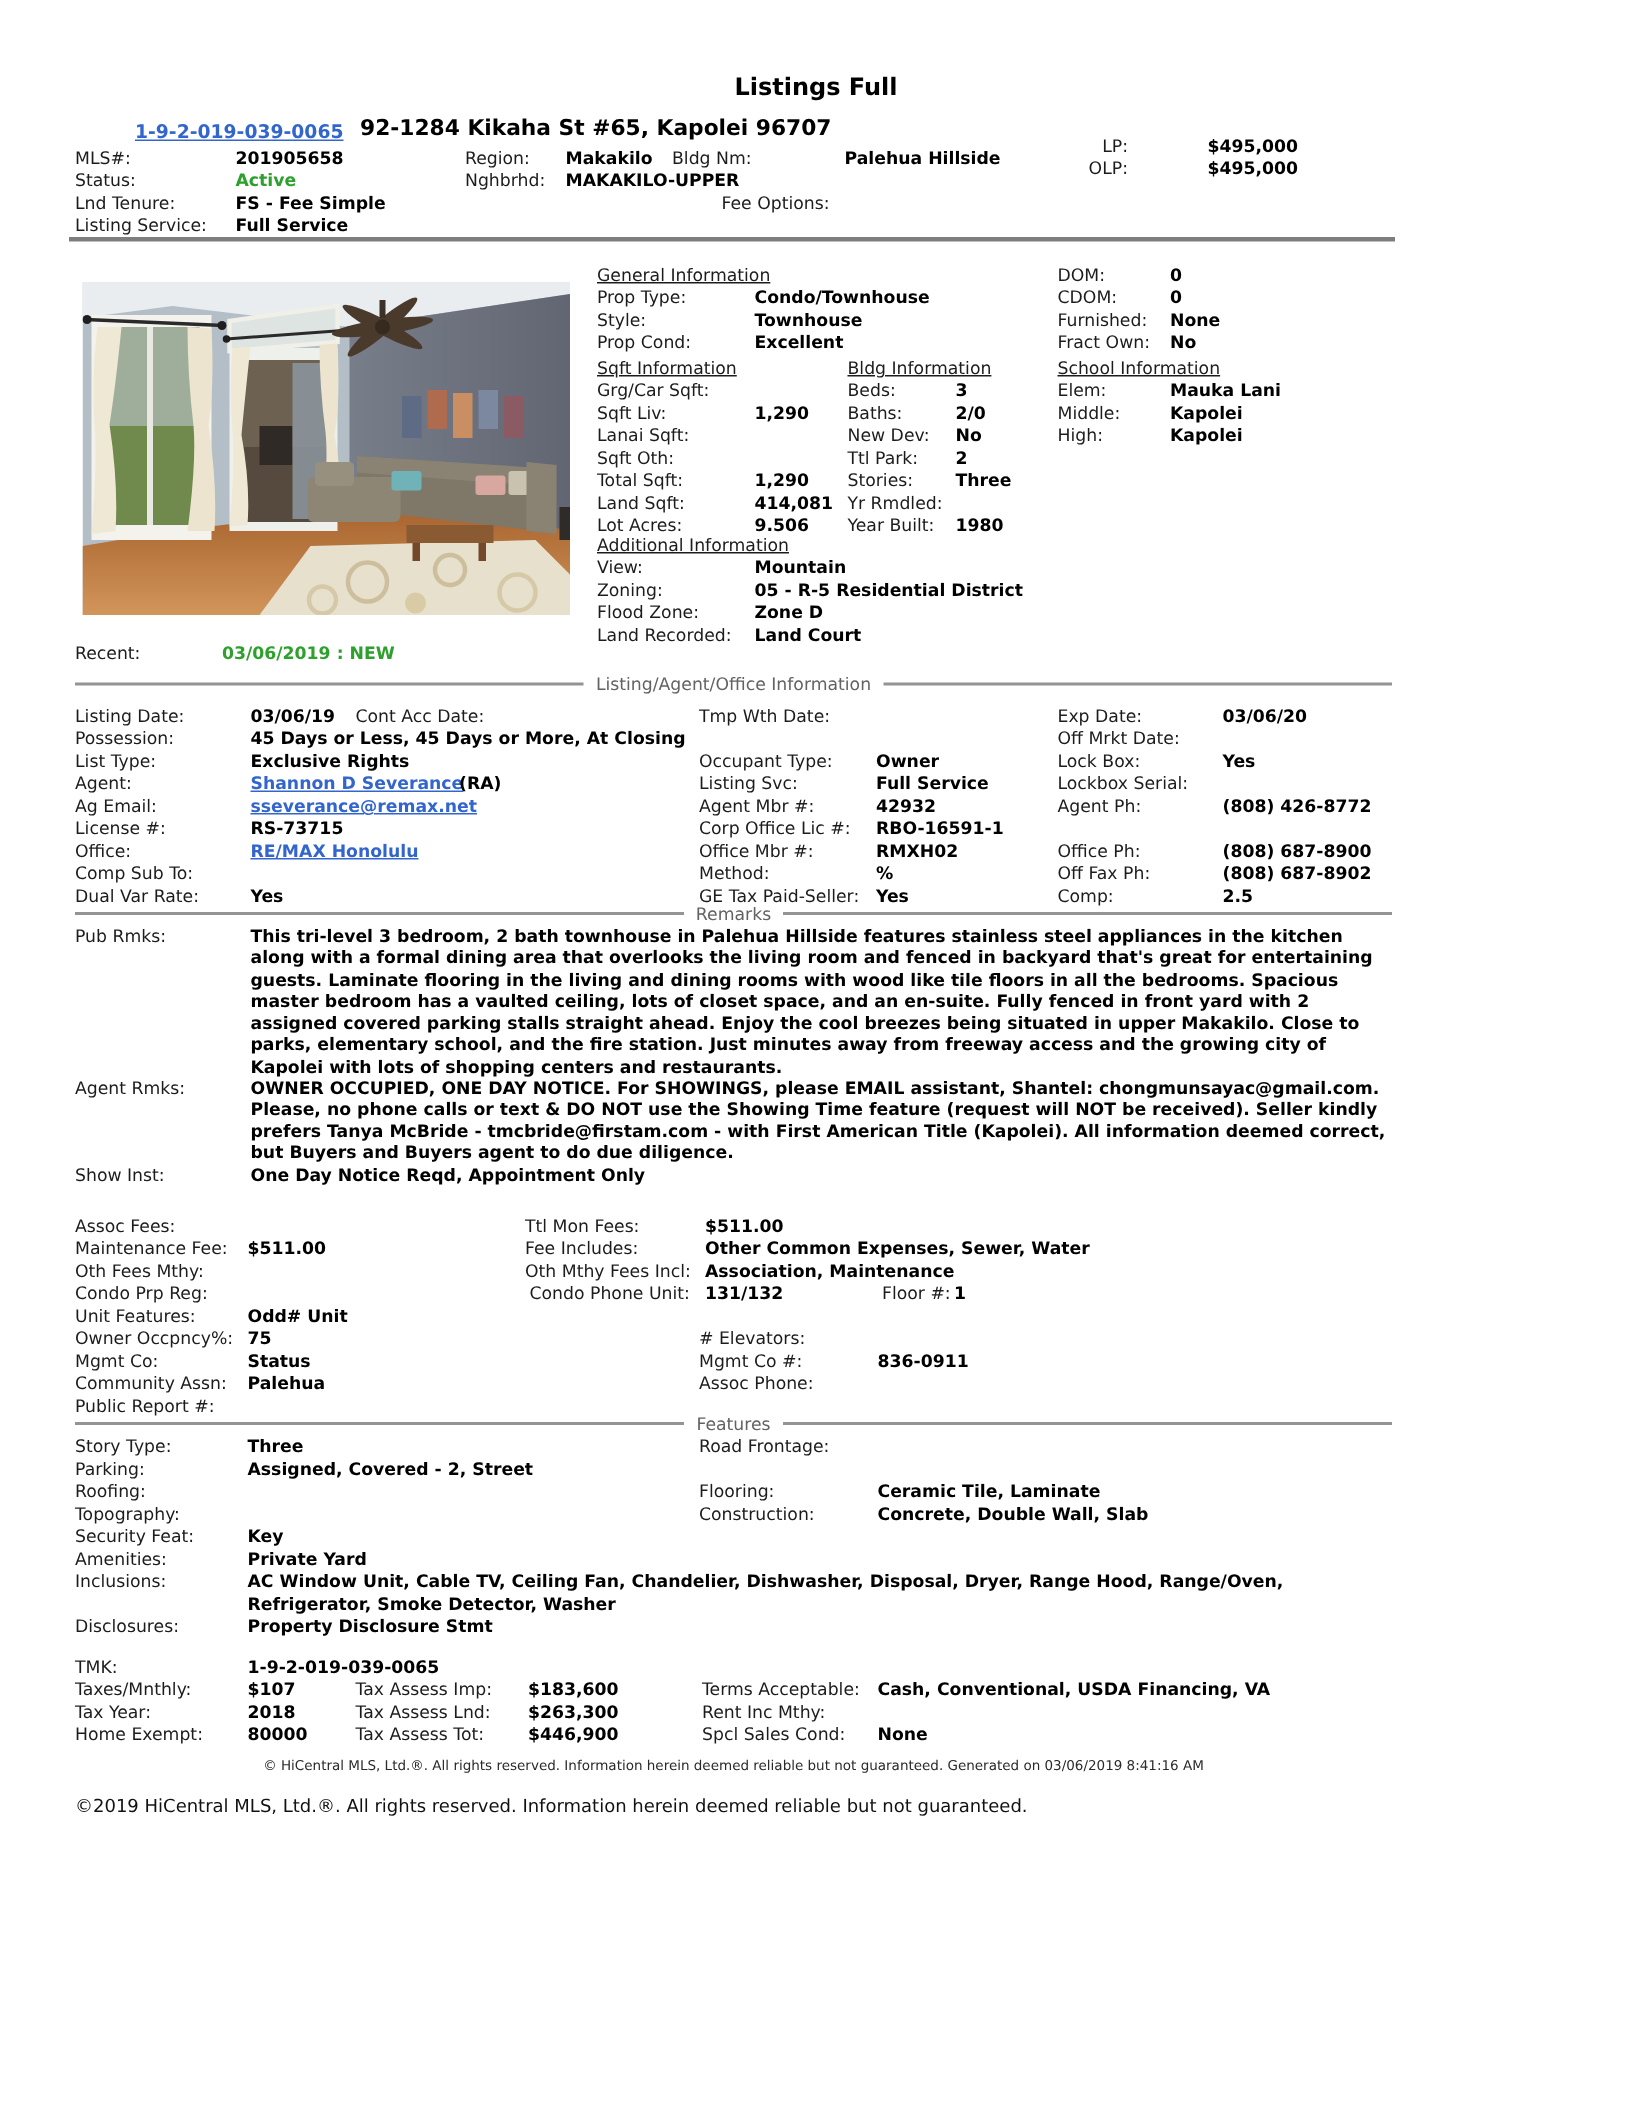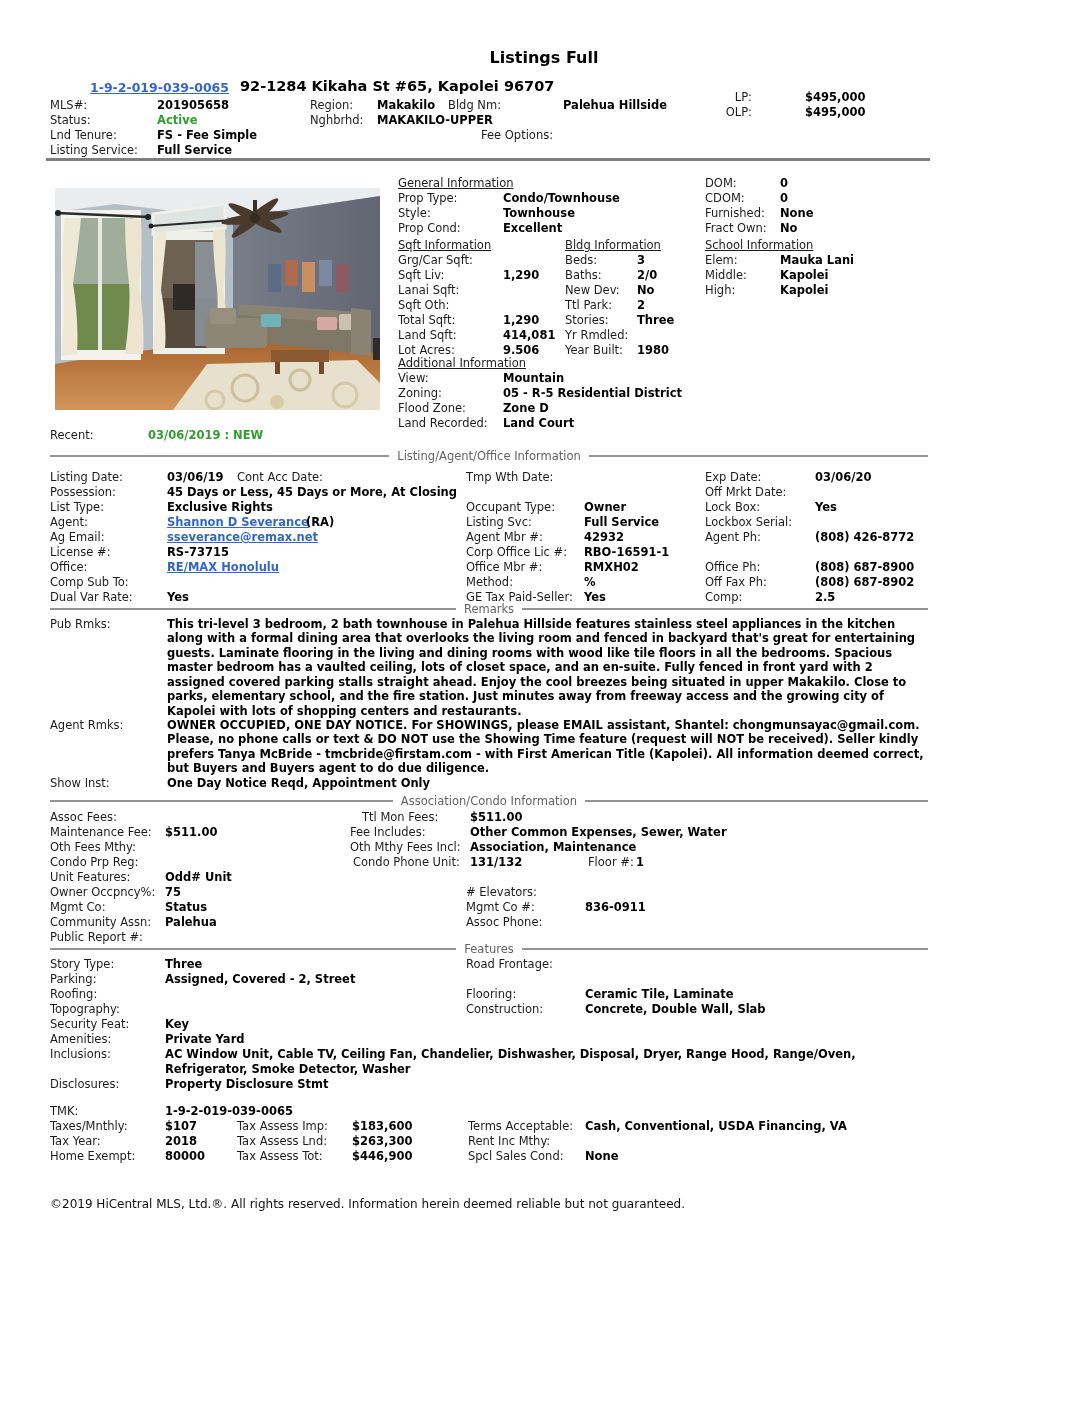--- a/index.html
+++ b/index.html
@@ -369,28 +369,23 @@
       <span class="cv" style="left:117px">prefers Tanya McBride - tmcbride@firstam.com - with First American Title (Kapolei). All information deemed correct,</span>
     </div>
   <div class="row" style="left:50px;top:761px">
       <span class="cv" style="left:117px">but Buyers and Buyers agent to do due diligence.</span>
     </div>
   <div class="row" style="left:50px;top:776px">
     <span class="cl" style="left:0">Show Inst:</span>
     <span class="cv" style="left:117px">One Day Notice Reqd, Appointment Only</span>
   </div>
 
-  <div class="sdiv" style="top:793px">
-    <span class="dl"></span>
-    <span>Association/Condo Information</span>
-    <span class="dl"></span>
-  </div>
   <div class="row" style="left:50px;top:810px">
     <span class="cl" style="left:0">Assoc Fees:</span>
-    <span class="cl" style="left:312px">Ttl Mon Fees:</span>
+    <span class="cl" style="left:300px">Ttl Mon Fees:</span>
     <span class="cv" style="left:420px">$511.00</span>
   </div>
   <div class="row" style="left:50px;top:825px">
     <span class="cl" style="left:0">Maintenance Fee:</span>
     <span class="cv" style="left:115px">$511.00</span>
     <span class="cl" style="left:300px">Fee Includes:</span>
     <span class="cv" style="left:420px">Other Common Expenses, Sewer, Water</span>
   </div>
   <div class="row" style="left:50px;top:840px">
     <span class="cl" style="left:0">Oth Fees Mthy:</span>
@@ -493,15 +488,16 @@
   </div>
   <div class="row" style="left:50px;top:1149px">
     <span class="cl" style="left:0">Home Exempt:</span>
     <span class="cv" style="left:115px">80000</span>
     <span class="cl" style="left:187px">Tax Assess Tot:</span>
     <span class="cv" style="left:302px">$446,900</span>
     <span class="cl" style="left:418px">Spcl Sales Cond:</span>
     <span class="cv" style="left:535px">None</span>
   </div>
 
+  <div class="small-disc">© HiCentral MLS, Ltd.®. All rights reserved. Information herein deemed reliable but not guaranteed. Generated on 03/06/2019 8:41:16 AM</div>
   <div class="copyright">©2019 HiCentral MLS, Ltd.®. All rights reserved. Information herein deemed reliable but not guaranteed.</div>
 
 </div>
 
 </body></html>

